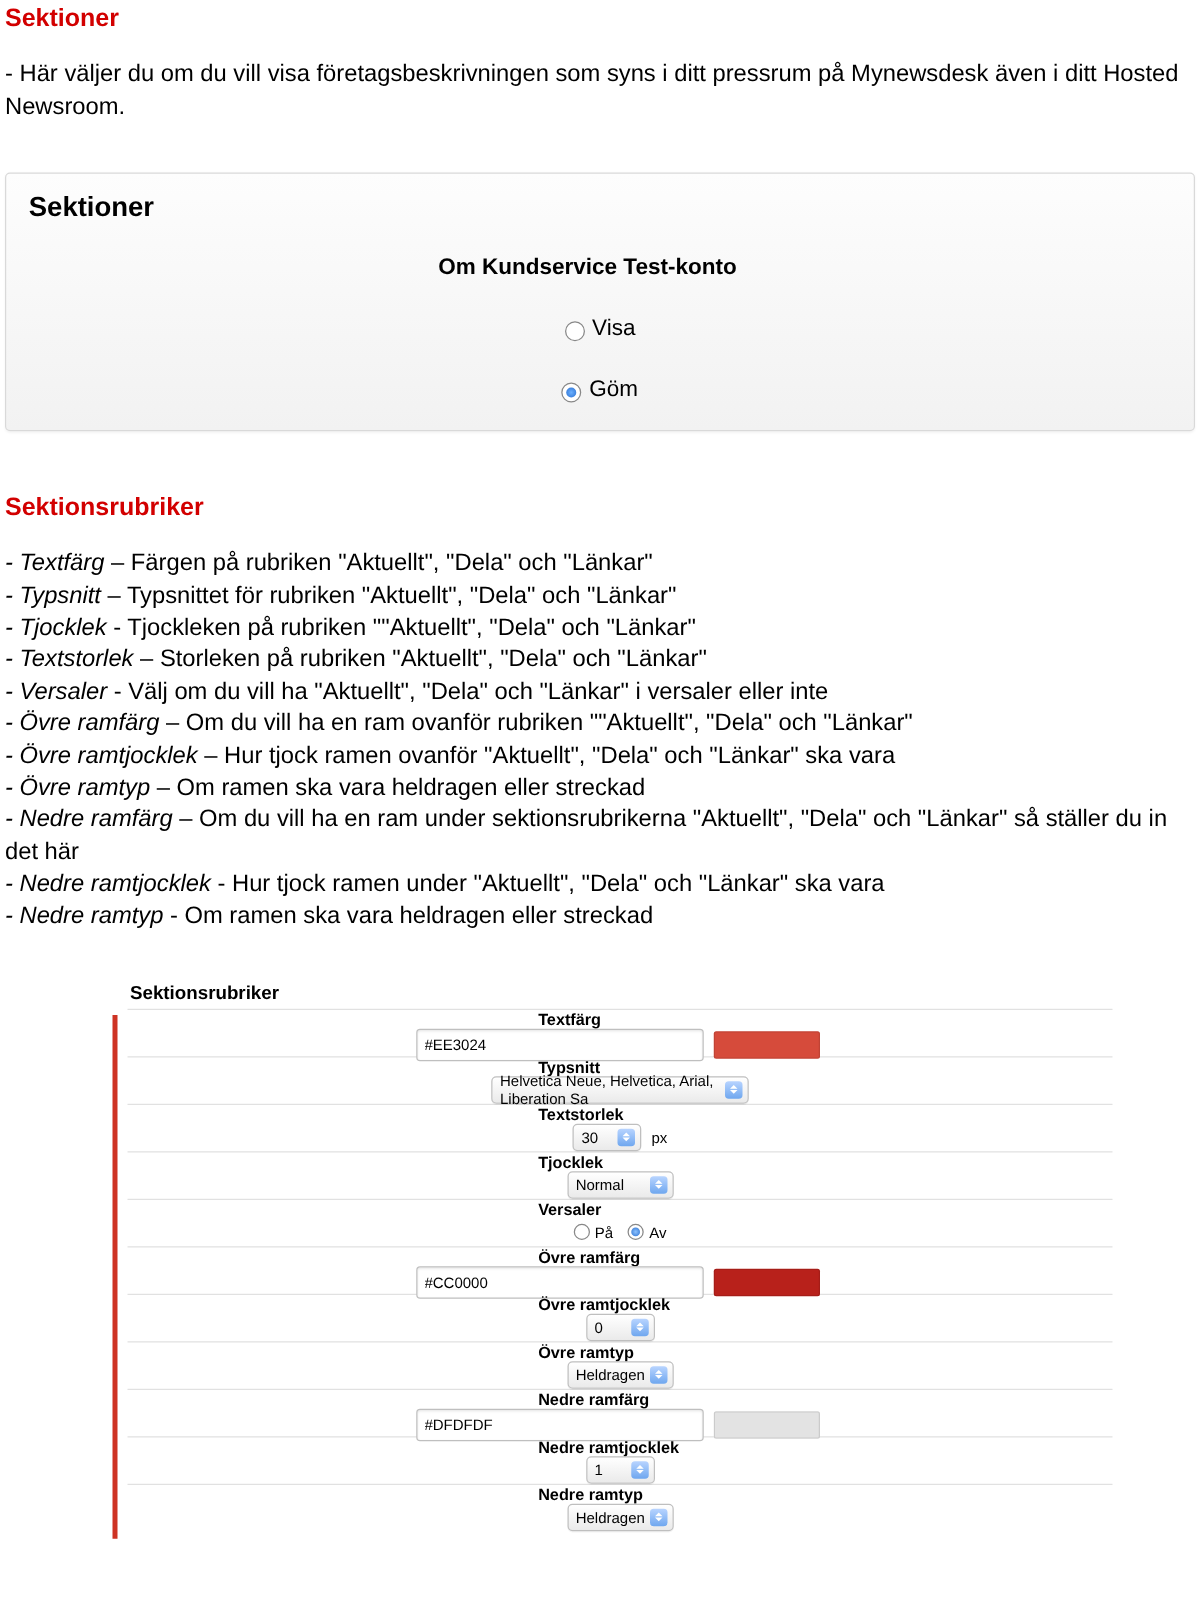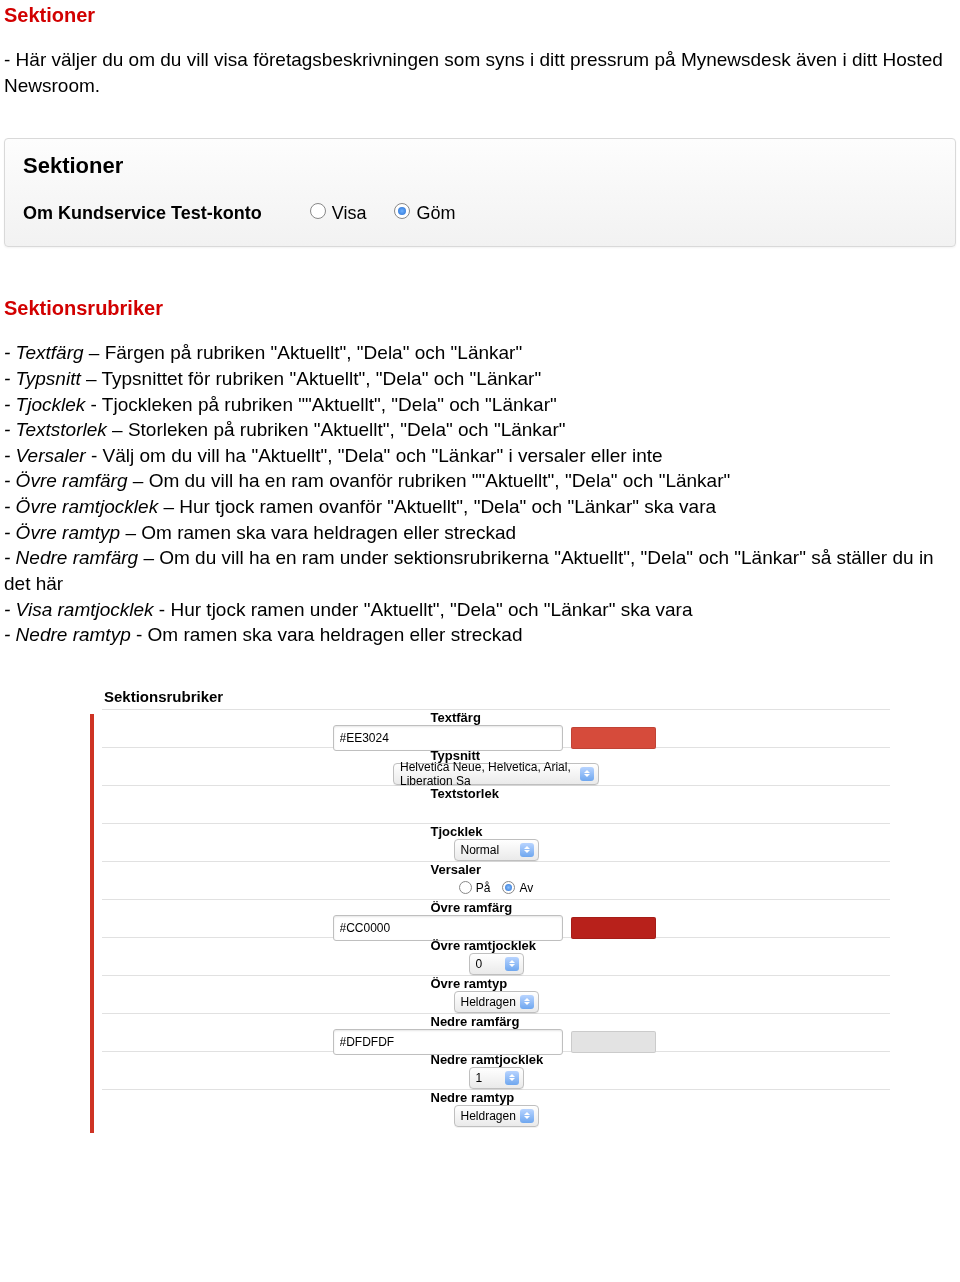--- a/index.html
+++ b/index.html
@@ -36,23 +36,24 @@
   .panel-title {
     font-weight: bold;
     font-size: 22px;
     margin-bottom: 24px;
   }
   .panel-row {
     display: flex;
     align-items: center;
     gap: 28px;
     font-size: 18px;
+    flex-direction: column;
   }
   .panel-label { font-weight: bold; margin-right: 20px; }
-  .radio-wrap { display: inline-flex; align-items: flex-start; gap: 6px; }
+  .radio-wrap { display: inline-flex; align-items: flex-end; gap: 6px; }
   .radio {
     width: 16px; height: 16px; border-radius: 50%;
     border: 1px solid #888; background: #fff;
     display:inline-flex; align-items:center; justify-content:center;
   }
   .radio.checked::after {
     content:""; width:8px; height:8px; border-radius:50%;
     background: radial-gradient(#6bb0ff,#2a6fd0);
   }
 
@@ -156,21 +157,21 @@
   <div class="def-list">
     <div class="def-line"><span>- Textfärg</span><span> – Färgen på rubriken "Aktuellt", "Dela" och "Länkar"</span></div>
     <div class="def-line"><span>- Typsnitt</span><span> – Typsnittet för rubriken "Aktuellt", "Dela" och "Länkar"</span></div>
     <div class="def-line"><span>- Tjocklek</span><span> - Tjockleken på rubriken ""Aktuellt", "Dela" och "Länkar"</span></div>
     <div class="def-line"><span>- Textstorlek</span><span> – Storleken på  rubriken "Aktuellt", "Dela" och "Länkar"</span></div>
     <div class="def-line"><span>- Versaler</span><span> - Välj om du vill ha "Aktuellt", "Dela" och "Länkar" i versaler eller inte</span></div>
     <div class="def-line"><span>- Övre ramfärg</span><span> – Om du vill ha en ram ovanför rubriken ""Aktuellt", "Dela" och "Länkar"</span></div>
     <div class="def-line"><span>- Övre ramtjocklek</span><span> – Hur tjock ramen ovanför "Aktuellt", "Dela" och "Länkar" ska vara</span></div>
     <div class="def-line"><span>- Övre ramtyp</span><span> – Om ramen ska vara heldragen eller streckad</span></div>
     <div class="def-line"><span>- Nedre ramfärg</span><span> – Om du vill ha en ram under sektionsrubrikerna "Aktuellt", "Dela" och "Länkar" så ställer du in det här</span></div>
-    <div class="def-line"><span>- Visa ramtjocklek</span><span> - Hur tjock ramen under "Aktuellt", "Dela" och "Länkar" ska vara</span></div>
+    <div class="def-line"><span>- Nedre ramtjocklek</span><span> - Hur tjock ramen under "Aktuellt", "Dela" och "Länkar" ska vara</span></div>
     <div class="def-line"><span>- Nedre ramtyp</span><span> - Om ramen ska vara heldragen eller streckad</span></div>
   </div>
 
   <div class="form-area">
     <div class="red-rail"></div>
     <div class="form-inner">
       <div class="form-title">Sektionsrubriker</div>
 
       <div class="form-row">
         <div class="row-label">Textfärg</div>
@@ -185,20 +186,27 @@
         <div class="row-ctrl">
           <div class="select w-font">
             <span>Helvetica Neue, Helvetica, Arial, Liberation Sa</span>
             <span class="select-caret"></span>
           </div>
         </div>
       </div>
 
       <div class="form-row">
         <div class="row-label">Textstorlek</div>
+        <div class="row-ctrl">
+          <div class="select w-num">
+            <span>30</span>
+            <span class="select-caret"></span>
+          </div>
+          <span class="unit">px</span>
+        </div>
       </div>
 
       <div class="form-row">
         <div class="row-label">Tjocklek</div>
         <div class="row-ctrl">
           <div class="select w-med">
             <span>Normal</span>
             <span class="select-caret"></span>
           </div>
         </div>

